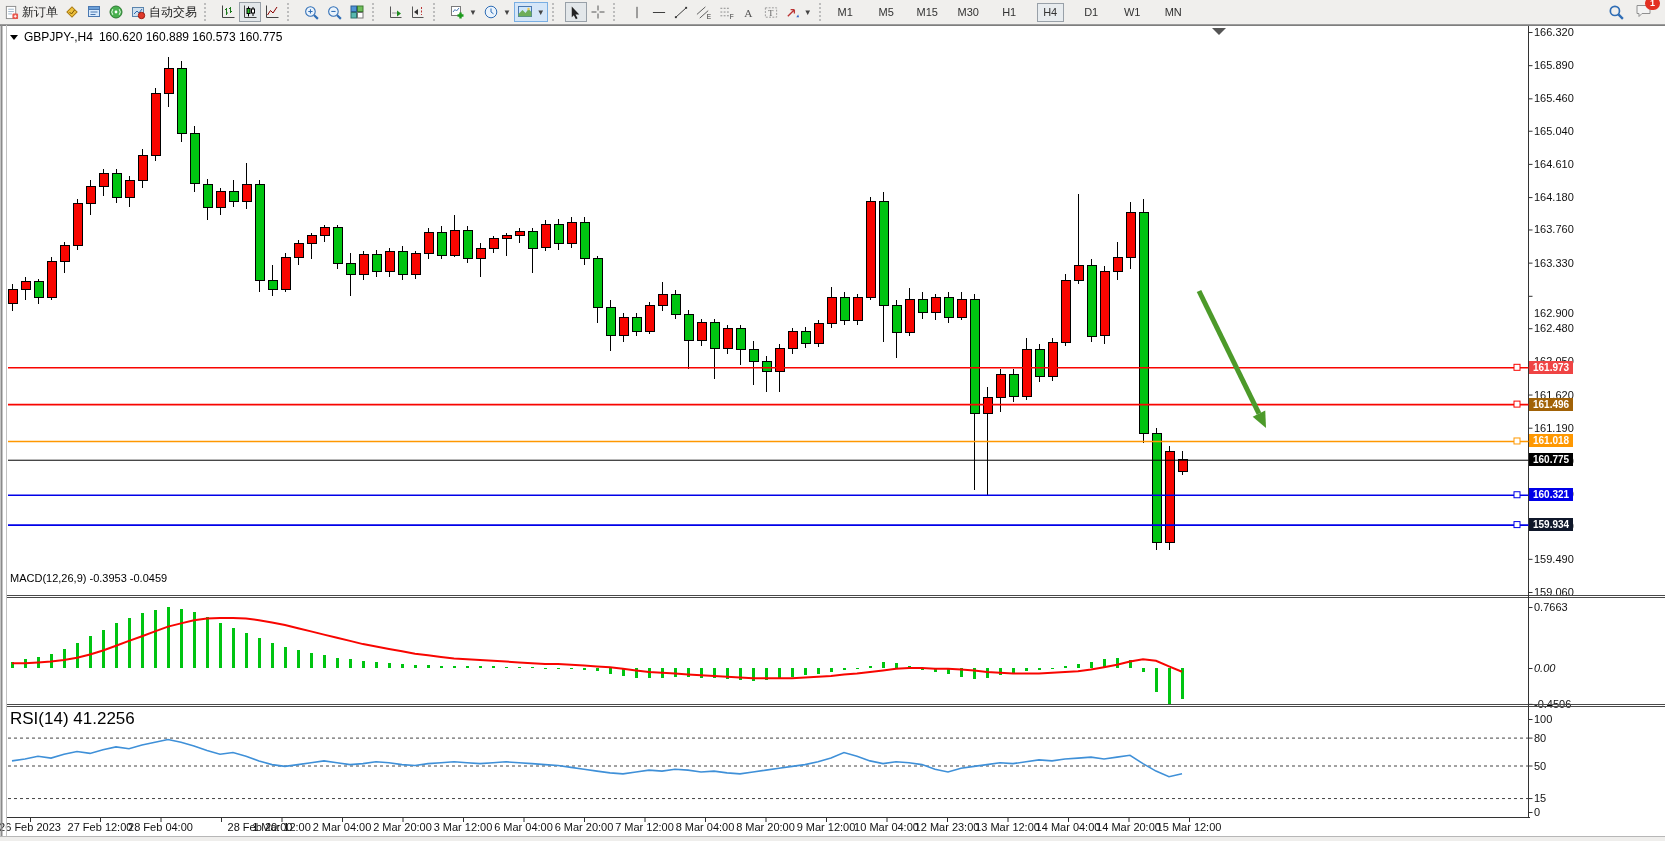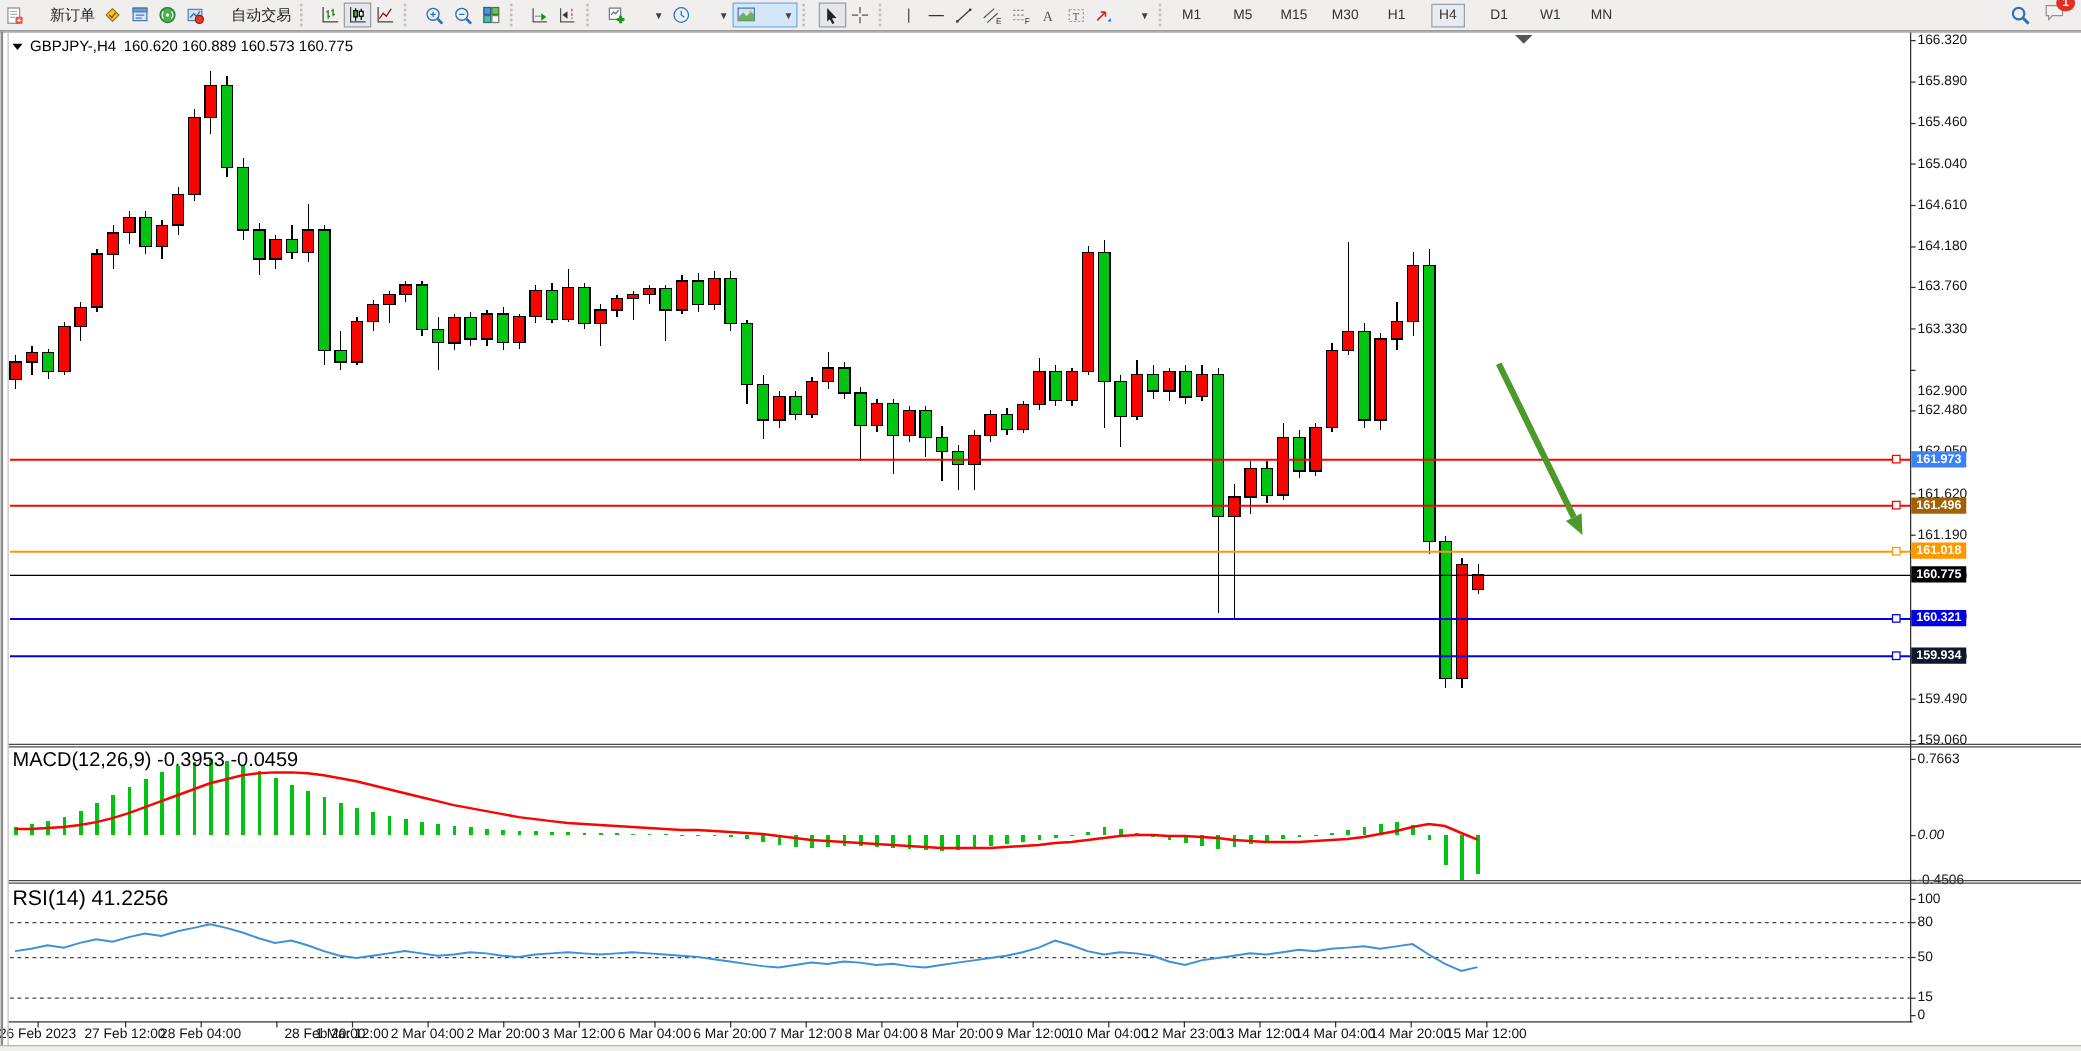--- a/index.html
+++ b/index.html
@@ -3,38 +3,38 @@
 <meta charset="utf-8">
 <style>
   html,body{margin:0;padding:0;background:#d4d0c8;}
   #app{position:relative;width:1665px;height:841px;background:#ffffff;overflow:hidden;
        font-family:"Liberation Sans",sans-serif;-webkit-font-smoothing:antialiased;}
   
   #toolbar{position:absolute;left:0;top:0;width:1665px;height:25px;background:#f0efed;
            border-bottom:1px solid #9b9b9b;display:flex;align-items:center;z-index:30;box-sizing:border-box;padding-left:1px;}
   .tbtn{height:20px;min-width:22px;padding:0 2px;display:flex;align-items:center;justify-content:center;
         background:transparent;border:1px solid transparent;font-family:"Liberation Sans",sans-serif;
-        font-size:12px;color:#222;gap:21px;box-sizing:border-box;}
+        font-size:12px;color:#222;gap:3px;box-sizing:border-box;}
   .tbtn svg{display:block;}
   .pressed{border:1px solid #98a0a8;background:#e3e7ea;}
   .hl{border:1px solid #79aee3;background:#d5e6f8;}
   .grip{width:8px;height:18px;margin:0 3px 0 4px;border-left:2px dotted #bdbdbd;}
   .caret{font-size:8px;color:#444;margin-left:1px;}
   .tf{height:19px;min-width:27px;display:flex;align-items:center;justify-content:center;
       font-size:11px;color:#333;border:1px solid transparent;box-sizing:border-box;}
   .tf.on{border:1px solid #98a0a8;background:#e8ecef;}
   #tb-right{margin-left:auto;display:flex;align-items:center;margin-right:12px;gap:10px;}
   .badge{position:absolute;top:-5px;right:-7px;background:#e33022;color:#fff;font-size:9px;font-weight:700;
          border-radius:8px;min-width:13px;height:13px;line-height:13px;text-align:center;padding:0 1px;}
   
   .ovl{position:absolute;z-index:20;color:#000;}
   #chart-title{left:10px;top:30px;font-size:12px;display:flex;align-items:center;gap:6px;}
   .tri-down{width:0;height:0;border-left:4px solid transparent;border-right:4px solid transparent;
             border-top:5px solid #000;display:inline-block;}
-  #macd-label{left:10px;top:600px;font-size:16px;}
+  #macd-label{left:10px;top:572px;font-size:11px;}
   #rsi-label{left:10px;top:709px;font-size:17px;}
   .axis-label{position:absolute;left:1534px;font-size:11px;color:#111;z-index:5;white-space:nowrap;text-align:center;}
   .tag{position:absolute;left:1529px;height:13px;line-height:13px;font-size:10px;font-weight:700;
        color:#fff;padding:0 4px;z-index:25;white-space:nowrap;}
   .time-label{position:absolute;top:821px;font-size:11px;color:#111;transform:translateX(-50%);white-space:nowrap;z-index:5;}
   #plot{position:absolute;left:0;top:0;z-index:10;}
   #bottom-strip{position:absolute;left:0;top:836px;width:1665px;height:5px;background:#efeeec;border-top:1px solid #b7b7b7;z-index:4;}
 </style>
 </head>
 <body>
@@ -634,21 +634,21 @@
       <div class="axis-label" style="top: 307px;">162.900</div>
       <div class="axis-label" style="top: 322.205px;">162.480</div>
       <div class="axis-label" style="top: 355.374px;">162.050</div>
       <div class="axis-label" style="top: 388.542px;">161.620</div>
       <div class="axis-label" style="top: 421.711px;">161.190</div>
       <div class="axis-label" style="top: 454.88px;">160.760</div>
       <div class="axis-label" style="top: 488.049px;">160.330</div>
       <div class="axis-label" style="top: 519.675px;">159.920</div>
       <div class="axis-label" style="top: 552.844px;">159.490</div>
       <div class="axis-label" style="top: 586.012px;">159.060</div>
-      <div class="tag" style="top: 360.813px; background: #3b82f6;">161.973</div>
+      <div class="tag" style="top: 360.813px; background: #ef4444;">161.973</div>
       <div class="tag" style="top: 397.607px; background: #a16207;">161.496</div>
       <div class="tag" style="top: 434.479px; background: rgb(255, 152, 0);">161.018</div>
       <div class="tag" style="top: 453.223px; background: rgb(0, 0, 0);">160.775</div>
       <div class="tag" style="top: 488.243px; background: rgb(0, 0, 232);">160.321</div>
       <div class="tag" style="top: 518.095px; background: #0f172a;">159.934</div>
       <div class="axis-label" style="top: 601.003px;">0.7663</div>
       <div class="axis-label" style="top: 662px; font-style: italic;">0.00</div>
       <div class="axis-label" style="top: 697.868px;">-0.4506</div>
       <div class="axis-label" style="top: 713px;">100</div>
       <div class="axis-label" style="top: 731.6px;">80</div>

